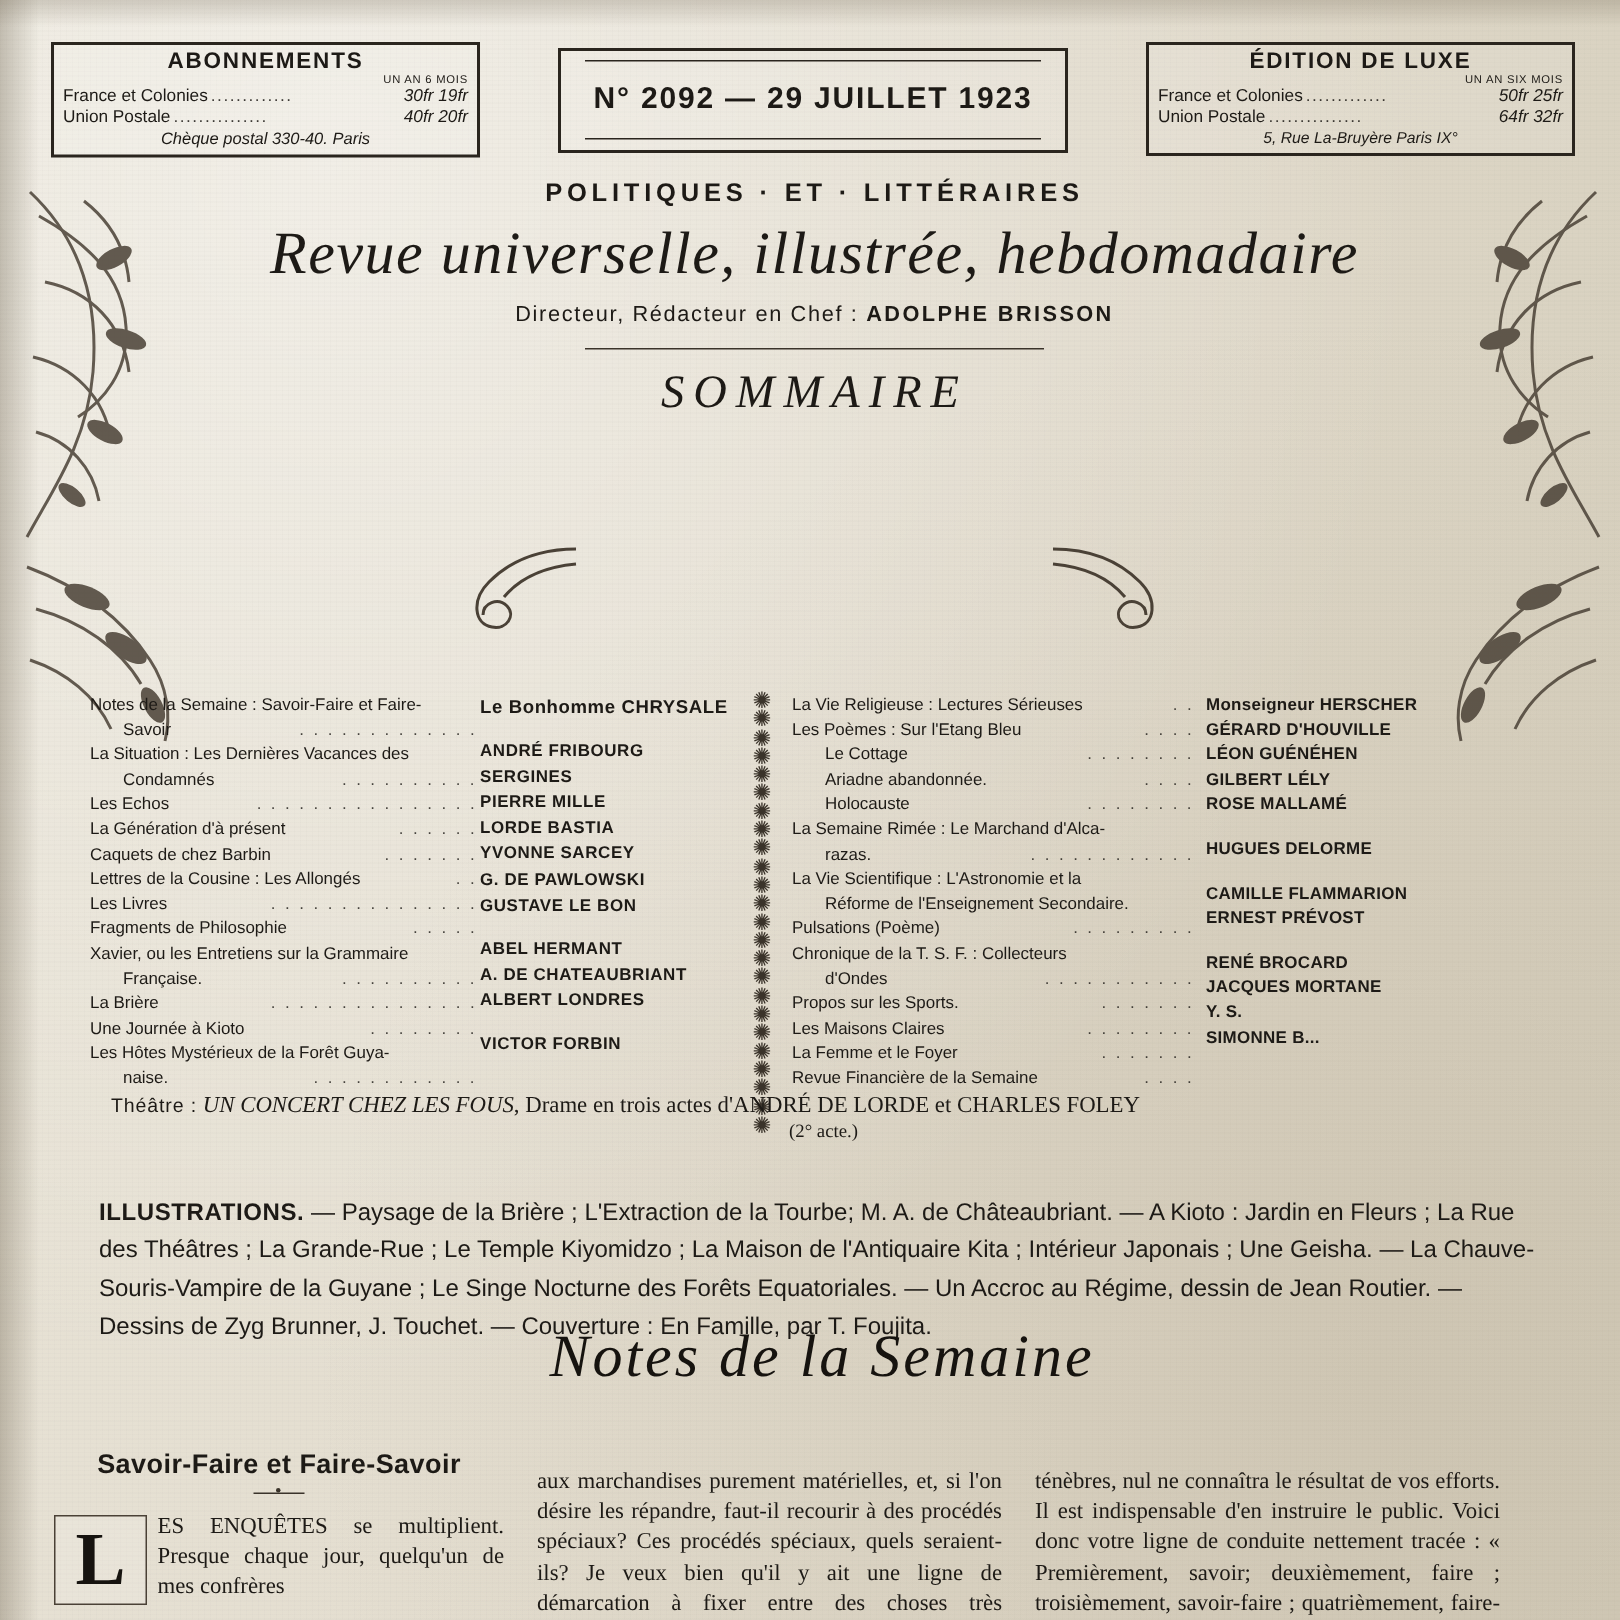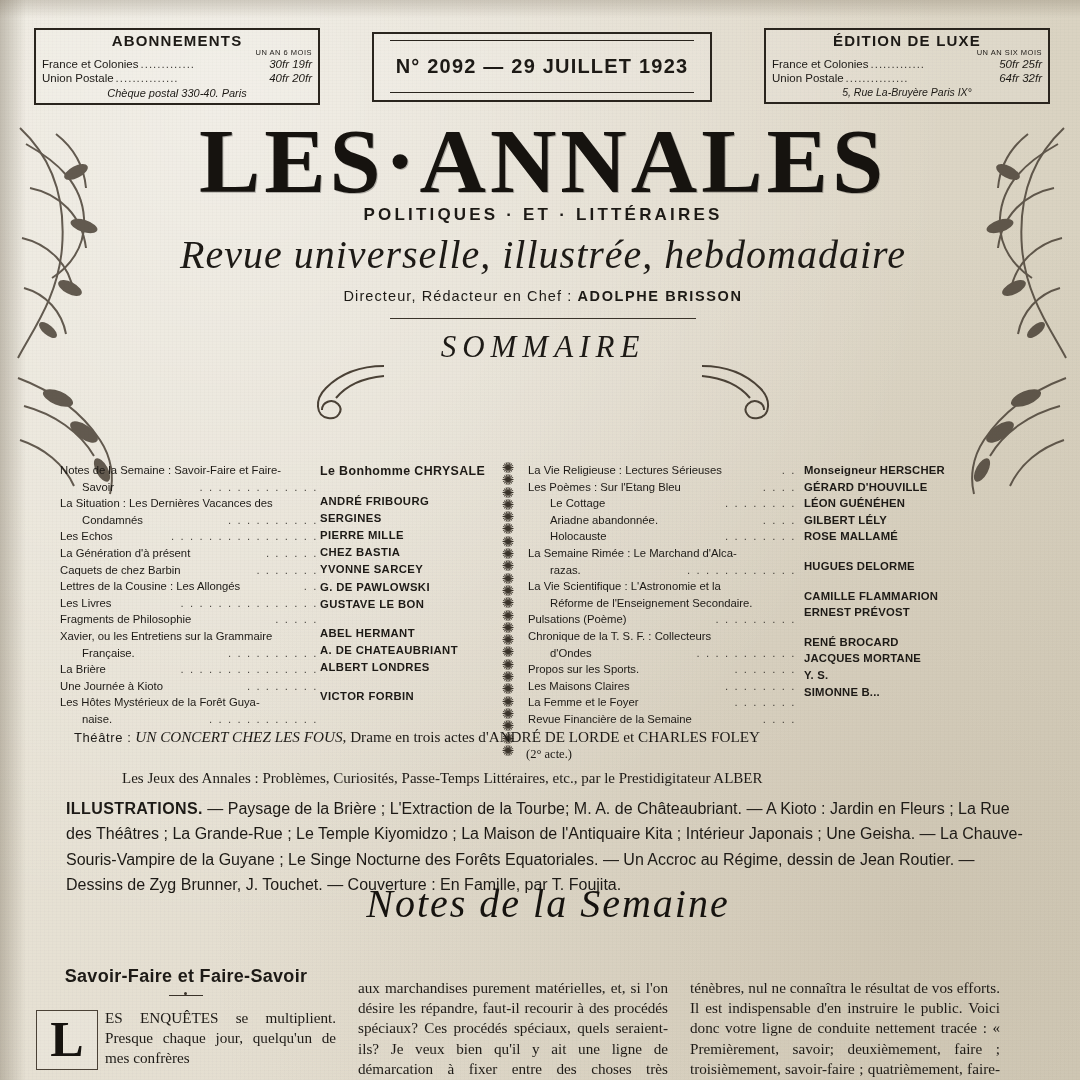--- a/index.html
+++ b/index.html
@@ -288,21 +288,20 @@
         <div class="bx-line">
           <span class="lbl">Union Postale</span>
           <span class="dots">...............</span>
           <span class="val">64fr 32fr</span>
         </div>
         <div class="bx-foot2">5, Rue La-Bruyère  Paris IX°</div>
       </div>
     </div>
 
     <div class="title-wrap">
-      <div class="bigtitle">LES·ANNALES</div>
       <div class="subtitle1">POLITIQUES · ET · LITTÉRAIRES</div>
       <div class="subtitle2">Revue universelle, illustrée, hebdomadaire</div>
     </div>
 
     <div class="director">
       <span>Directeur, Rédacteur en Chef :</span>
       <b>ADOLPHE BRISSON</b>
     </div>
 
     <div class="rule"></div>
@@ -374,21 +373,21 @@
             <span class="lead">. . . . . . . . . . . .</span>
           </div>
       </div>
 
       <div class="col-b names">
         <div class="bh">Le Bonhomme CHRYSALE</div>
         <div class="gap"></div>
         <div>ANDRÉ FRIBOURG</div>
         <div>SERGINES</div>
         <div>PIERRE MILLE</div>
-        <div>CHEZ BASTIA</div>
+        <div>LORDE BASTIA</div>
         <div>YVONNE SARCEY</div>
         <div>G. DE PAWLOWSKI</div>
         <div>GUSTAVE LE BON</div>
         <div class="gap"></div>
         <div>ABEL HERMANT</div>
         <div>A. DE CHATEAUBRIANT</div>
         <div>ALBERT LONDRES</div>
         <div class="gap"></div>
         <div>VICTOR FORBIN</div>
       </div>
@@ -484,21 +483,20 @@
 
     </div>
   </div>
 
   <div class="theatre">
     <span class="lab">Théâtre :</span>
     <i>UN CONCERT CHEZ LES FOUS</i><span>, Drame en trois actes d'ANDRÉ DE LORDE et CHARLES FOLEY</span>
     <span class="act">(2° acte.)</span>
   </div>
 
-  <div class="jeux">Les Jeux des Annales : Problèmes, Curiosités, Passe-Temps Littéraires, etc., par le Prestidigitateur ALBER</div>
 
   <div class="illus">
     <b>ILLUSTRATIONS.</b>
     <span>— Paysage de la Brière ; L'Extraction de la Tourbe; M. A. de Châteaubriant. — A Kioto : Jardin en Fleurs ; La Rue des Théâtres ; La Grande-Rue ; Le Temple Kiyomidzo ; La Maison de l'Antiquaire Kita ; Intérieur Japonais ; Une Geisha. — La Chauve-Souris-Vampire de la Guyane ; Le Singe Nocturne des Forêts Equatoriales. — Un Accroc au Régime, dessin de Jean Routier. — Dessins de Zyg Brunner, J. Touchet. — Couverture : En Famille, par T. Foujita.</span>
   </div>
 
   <div class="notes-title">Notes de la Semaine</div>
 
   <div class="article">
     <div class="acol first">

